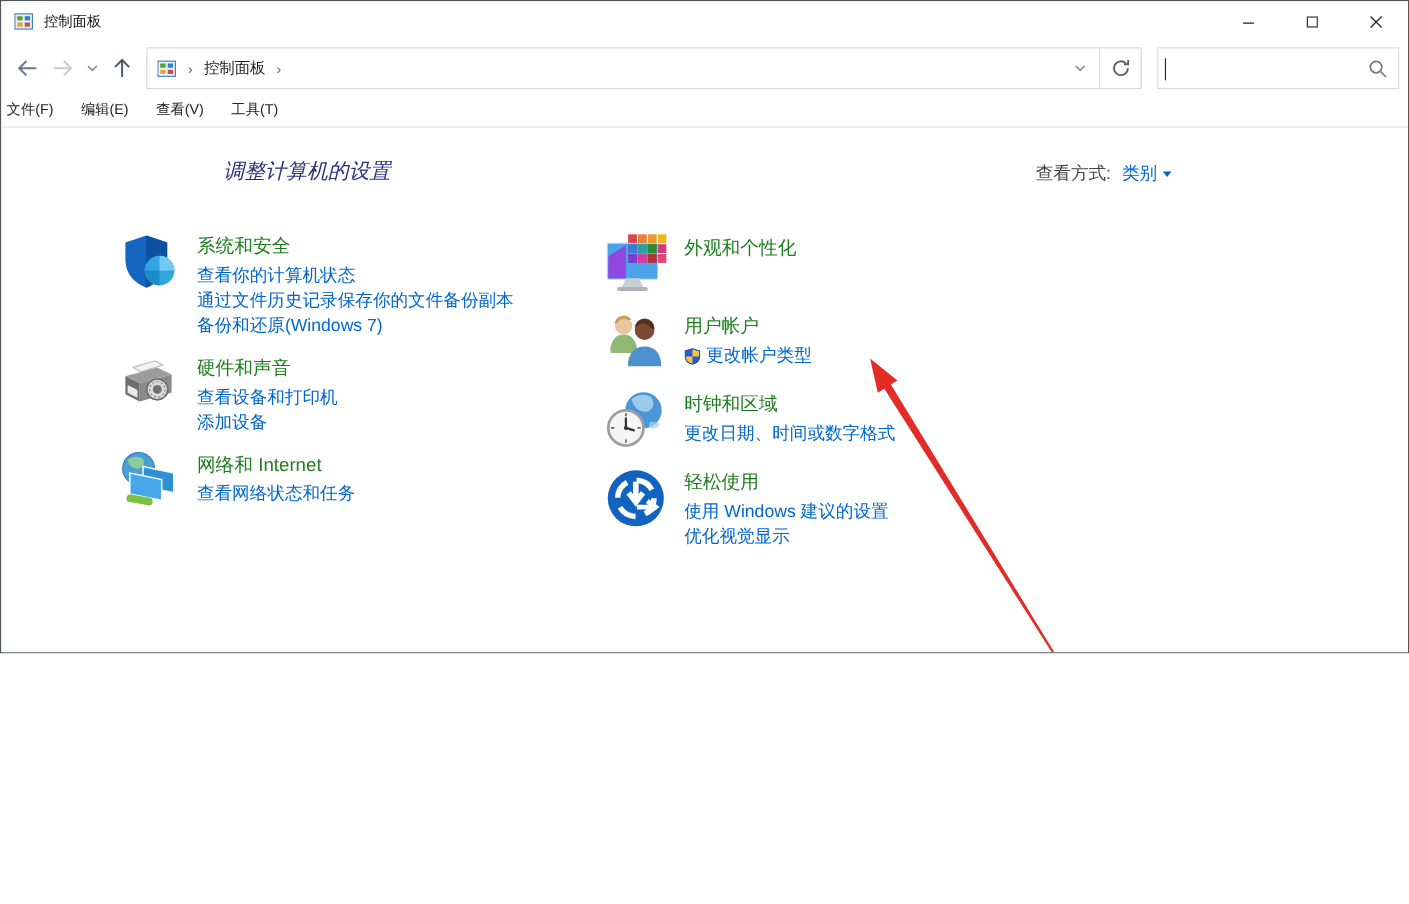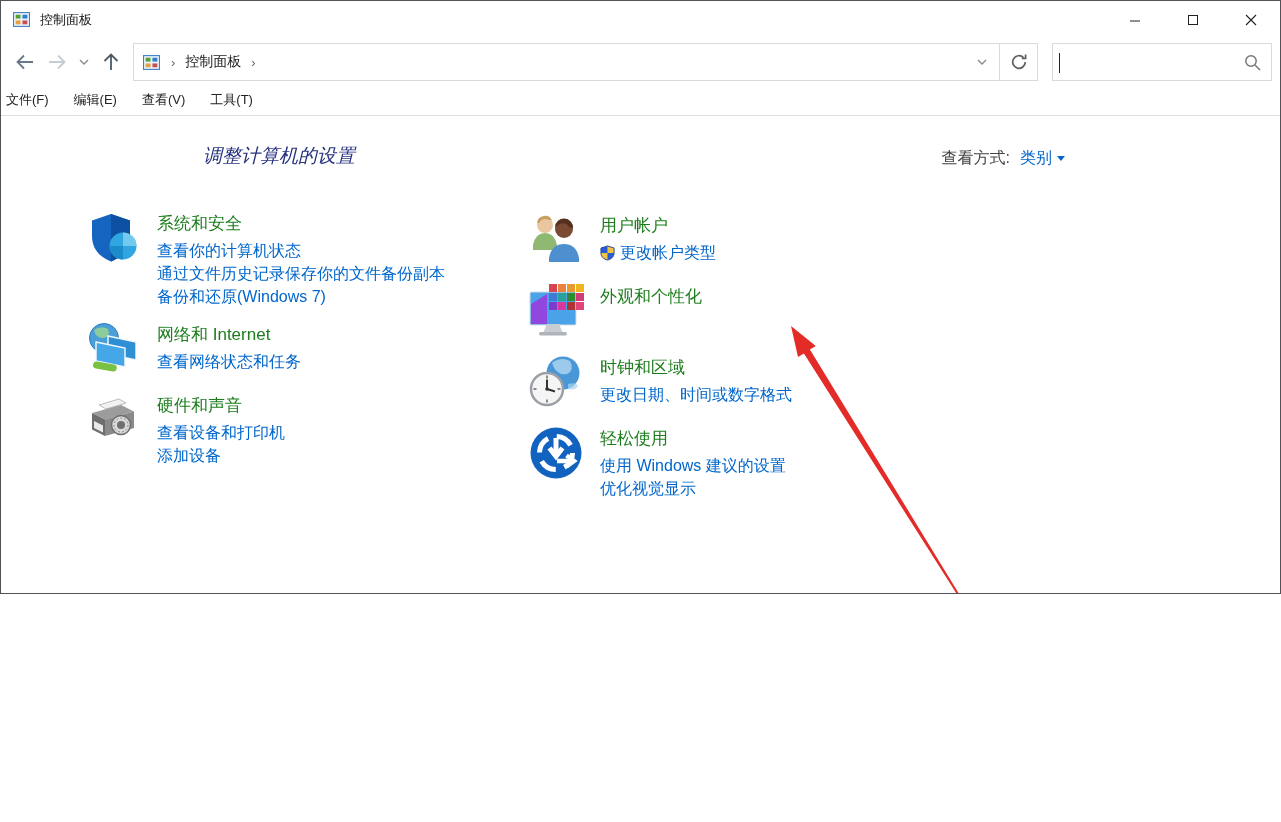--- a/index.html
+++ b/index.html
@@ -36,21 +36,21 @@
   
   .menubar{height:31px;display:flex;align-items:center;padding-left:0;border-bottom:1px solid #dfdfdf;}
   .menu-item{font-size:13px;color:#222;margin-right:15px;padding:3px 5px;cursor:pointer;}
   
   .content{position:relative;height:705px;}
   .page-header{display:flex;justify-content:space-between;align-items:flex-end;padding:27px 215px 0 202px;}
   .page-title{font-size:19px;color:var(--navy);font-style:italic;}
   .view-by{font-size:16px;color:#444;white-space:nowrap;}
   .view-by a{color:var(--link);margin-left:10px;text-decoration:none;cursor:pointer;}
   .view-caret{display:inline-block;width:0;height:0;border-left:4px solid transparent;border-right:4px solid transparent;border-top:5px solid var(--link);margin-left:5px;vertical-align:middle;}
-  .columns{display:flex;padding-left:84px;margin-top:41px;}
+  .columns{display:flex;padding-left:106px;margin-top:41px;}
   .col{display:flex;flex-direction:column;}
   .col-left{width:443px;}
   .col-right{flex:1;padding-top:2px;}
   .cat-block{display:flex;margin-bottom:13px;min-height:58px;}
   .cat-icon{width:56px;height:56px;flex:0 0 56px;margin-right:16px;cursor:pointer;}
   .cat-icon svg{width:56px;height:56px;}
   .cat-text{display:flex;flex-direction:column;align-items:flex-start;}
   .cat-title{font-size:17px;color:var(--green);text-decoration:none;margin:2px 0 4px;cursor:pointer;}
   .cat-link{font-size:16px;color:var(--link);text-decoration:none;display:flex;align-items:center;line-height:23px;cursor:pointer;}
   .uac{margin-right:5px;display:inline-flex;}
@@ -191,82 +191,58 @@
               <a class="cat-link">
                 <span>通过文件历史记录保存你的文件备份副本</span>
               </a>
               <a class="cat-link">
                 <span>备份和还原(Windows 7)</span>
               </a>
             </div>
           </div>
           <div class="cat-block">
             <a class="cat-icon"><svg viewBox="0 0 56 56">
-                <circle cx="19" cy="17" r="14.5" fill="#4b9fd8"></circle>
-                <path d="M9 9 q7 -5 14 -1 q3 7 -4 9 q-8 1 -10 -8 Z" fill="#94d094" opacity="0.9"></path>
-                <path d="M22 26 q7 -3 10 1 q-2 5 -8 4 Z" fill="#94d094" opacity="0.8"></path>
-                <circle cx="19" cy="17" r="14.5" fill="none" stroke="#2e7cb8"></circle>
-                <path d="M23 15 L51 21 L51 39 L23 33 Z" fill="#2f8fd4" stroke="#f5f9fd" stroke-width="1.4"></path>
-                <path d="M11 21 L40 27 L40 46 L11 40 Z" fill="#45a7e8" stroke="#f5f9fd" stroke-width="1.4"></path>
-                <rect x="8" y="42" width="24" height="7" rx="3.5" fill="#7ac143" transform="rotate(10 20 45)"></rect>
-              </svg></a>
-            <div class="cat-text">
-              <a class="cat-title">网络和 Internet</a>
-              <a class="cat-link">
-                <span>查看网络状态和任务</span>
-              </a>
-            </div>
-          </div>
-          <div class="cat-block">
-            <a class="cat-icon"><svg viewBox="0 0 56 56">
                 <path d="M14 13 L34 7 L41 11 L21 17 Z" fill="#f2f2f2" stroke="#bbb"></path>
                 <path d="M7 21 L36 13 L49 19.5 L20 27.5 Z" fill="#9c9c9c"></path>
                 <path d="M7 21 L20 27.5 L20 44 L7 37.5 Z" fill="#6e6e6e"></path>
                 <path d="M20 27.5 L49 19.5 L49 36 L20 44 Z" fill="#8a8a8a"></path>
                 <path d="M9 29 l9 4.5 v7 l-9 -4.5 Z" fill="#e9e9e9"></path>
                 <circle cx="36" cy="33" r="9.5" fill="#d9d9d9" stroke="#6f6f6f" stroke-width="1.5"></circle>
                 <circle cx="36" cy="33" r="4" fill="#707070"></circle>
                 <circle cx="36" cy="33" r="7" fill="none" stroke="#8c8c8c" stroke-dasharray="2 2"></circle>
               </svg></a>
             <div class="cat-text">
               <a class="cat-title">硬件和声音</a>
               <a class="cat-link">
                 <span>查看设备和打印机</span>
               </a>
               <a class="cat-link">
                 <span>添加设备</span>
               </a>
             </div>
           </div>
+          <div class="cat-block">
+            <a class="cat-icon"><svg viewBox="0 0 56 56">
+                <circle cx="19" cy="17" r="14.5" fill="#4b9fd8"></circle>
+                <path d="M9 9 q7 -5 14 -1 q3 7 -4 9 q-8 1 -10 -8 Z" fill="#94d094" opacity="0.9"></path>
+                <path d="M22 26 q7 -3 10 1 q-2 5 -8 4 Z" fill="#94d094" opacity="0.8"></path>
+                <circle cx="19" cy="17" r="14.5" fill="none" stroke="#2e7cb8"></circle>
+                <path d="M23 15 L51 21 L51 39 L23 33 Z" fill="#2f8fd4" stroke="#f5f9fd" stroke-width="1.4"></path>
+                <path d="M11 21 L40 27 L40 46 L11 40 Z" fill="#45a7e8" stroke="#f5f9fd" stroke-width="1.4"></path>
+                <rect x="8" y="42" width="24" height="7" rx="3.5" fill="#7ac143" transform="rotate(10 20 45)"></rect>
+              </svg></a>
+            <div class="cat-text">
+              <a class="cat-title">网络和 Internet</a>
+              <a class="cat-link">
+                <span>查看网络状态和任务</span>
+              </a>
+            </div>
+          </div>
         </div>
       <div class="col col-right" id="col-right">
-          <div class="cat-block">
-            <a class="cat-icon"><svg viewBox="0 0 56 56">
-                <circle cx="17" cy="13" r="8" fill="#e9c6a0"></circle>
-                <path d="M9 11 a8 8 0 0 1 15 -3 l-3 0 a7 7 0 0 0 -10 3 Z" fill="#c9a05f"></path>
-                <path d="M5 33 q2.5 -12 12 -12 q9.5 0 12 12 l0 5 L5 38 Z" fill="#8fb973"></path>
-                <circle cx="36" cy="17" r="9" fill="#7b4a32"></circle>
-                <path d="M27 15 a9 9 0 0 1 18 1 l-4 -1 a7 7 0 0 0 -11 -2 Z" fill="#55301e"></path>
-                <path d="M21 46 q2.5 -14 15 -14 q12.5 0 15 14 l0 4 L21 50 Z" fill="#4e8fd0"></path>
-              </svg></a>
-            <div class="cat-text">
-              <a class="cat-title">用户帐户</a>
-              <a class="cat-link">
-                <span class="uac">
-                  <svg width="15" height="16" viewBox="0 0 16 17">
-                    <path d="M8 1 L15 3.2 V8.5 C15 12.6 12 15 8 16 C4 15 1 12.6 1 8.5 V3.2 Z" fill="#2a5bd7"></path>
-                    <path d="M8 1 L15 3.2 V8.5 L8 8.5 Z" fill="#f3c53e"></path>
-                    <path d="M8 8.5 L1 8.5 C1 12.6 4 15 8 16 Z" fill="#f3c53e"></path>
-                    <path d="M8 1 L15 3.2 V8.5 C15 12.6 12 15 8 16 C4 15 1 12.6 1 8.5 V3.2 Z" fill="none" stroke="#27479e" stroke-width="1"></path>
-                  </svg>
-                </span>
-                <span>更改帐户类型</span>
-              </a>
-            </div>
-          </div>
           <div class="cat-block">
             <a class="cat-icon"><svg viewBox="0 0 56 56">
                 <rect x="2" y="9" width="46" height="33" rx="1.5" fill="#4aa3e8" stroke="#d5dbe1"></rect>
                 <path d="M3 21 L19 11 L19 41 L3 41 Z" fill="#9146e0"></path>
                 <path d="M19 41 h12 l3.5 8 h-19 Z" fill="#c8cdd2"></path>
                 <rect x="11" y="49" width="28" height="3.5" rx="1.7" fill="#aeb4ba"></rect>
                 <g>
                   <rect x="21" y="1" width="8" height="8" fill="#d94452"></rect>
                   <rect x="30" y="1" width="8" height="8" fill="#e8823c"></rect>
                   <rect x="39" y="1" width="8" height="8" fill="#e89a2e"></rect>
@@ -280,20 +256,44 @@
                   <rect x="39" y="19" width="8" height="8" fill="#b03232"></rect>
                   <rect x="48" y="19" width="8" height="8" fill="#e0447a"></rect>
                 </g>
               </svg></a>
             <div class="cat-text">
               <a class="cat-title">外观和个性化</a>
             </div>
           </div>
           <div class="cat-block">
             <a class="cat-icon"><svg viewBox="0 0 56 56">
+                <circle cx="17" cy="13" r="8" fill="#e9c6a0"></circle>
+                <path d="M9 11 a8 8 0 0 1 15 -3 l-3 0 a7 7 0 0 0 -10 3 Z" fill="#c9a05f"></path>
+                <path d="M5 33 q2.5 -12 12 -12 q9.5 0 12 12 l0 5 L5 38 Z" fill="#8fb973"></path>
+                <circle cx="36" cy="17" r="9" fill="#7b4a32"></circle>
+                <path d="M27 15 a9 9 0 0 1 18 1 l-4 -1 a7 7 0 0 0 -11 -2 Z" fill="#55301e"></path>
+                <path d="M21 46 q2.5 -14 15 -14 q12.5 0 15 14 l0 4 L21 50 Z" fill="#4e8fd0"></path>
+              </svg></a>
+            <div class="cat-text">
+              <a class="cat-title">用户帐户</a>
+              <a class="cat-link">
+                <span class="uac">
+                  <svg width="15" height="16" viewBox="0 0 16 17">
+                    <path d="M8 1 L15 3.2 V8.5 C15 12.6 12 15 8 16 C4 15 1 12.6 1 8.5 V3.2 Z" fill="#2a5bd7"></path>
+                    <path d="M8 1 L15 3.2 V8.5 L8 8.5 Z" fill="#f3c53e"></path>
+                    <path d="M8 8.5 L1 8.5 C1 12.6 4 15 8 16 Z" fill="#f3c53e"></path>
+                    <path d="M8 1 L15 3.2 V8.5 C15 12.6 12 15 8 16 C4 15 1 12.6 1 8.5 V3.2 Z" fill="none" stroke="#27479e" stroke-width="1"></path>
+                  </svg>
+                </span>
+                <span>更改帐户类型</span>
+              </a>
+            </div>
+          </div>
+          <div class="cat-block">
+            <a class="cat-icon"><svg viewBox="0 0 56 56">
                 <circle cx="35" cy="19" r="16.5" fill="#4a97d8"></circle>
                 <path d="M24 9 q9 -7 18 -2 q5 9 -3 13 q-11 2 -15 -11 Z" fill="#a9d2ee" opacity="0.85"></path>
                 <path d="M40 30 q8 -2 10 2 q-3 5 -10 3 Z" fill="#a9d2ee" opacity="0.7"></path>
                 <circle cx="19" cy="35" r="16" fill="#f5f5f5" stroke="#9aa0a6" stroke-width="2.5"></circle>
                 <g stroke="#666" stroke-width="1.5">
                   <line x1="19" y1="21.5" x2="19" y2="24.5"></line>
                   <line x1="19" y1="45.5" x2="19" y2="48.5"></line>
                   <line x1="5.5" y1="35" x2="8.5" y2="35"></line>
                   <line x1="29.5" y1="35" x2="32.5" y2="35"></line>
                 </g>

